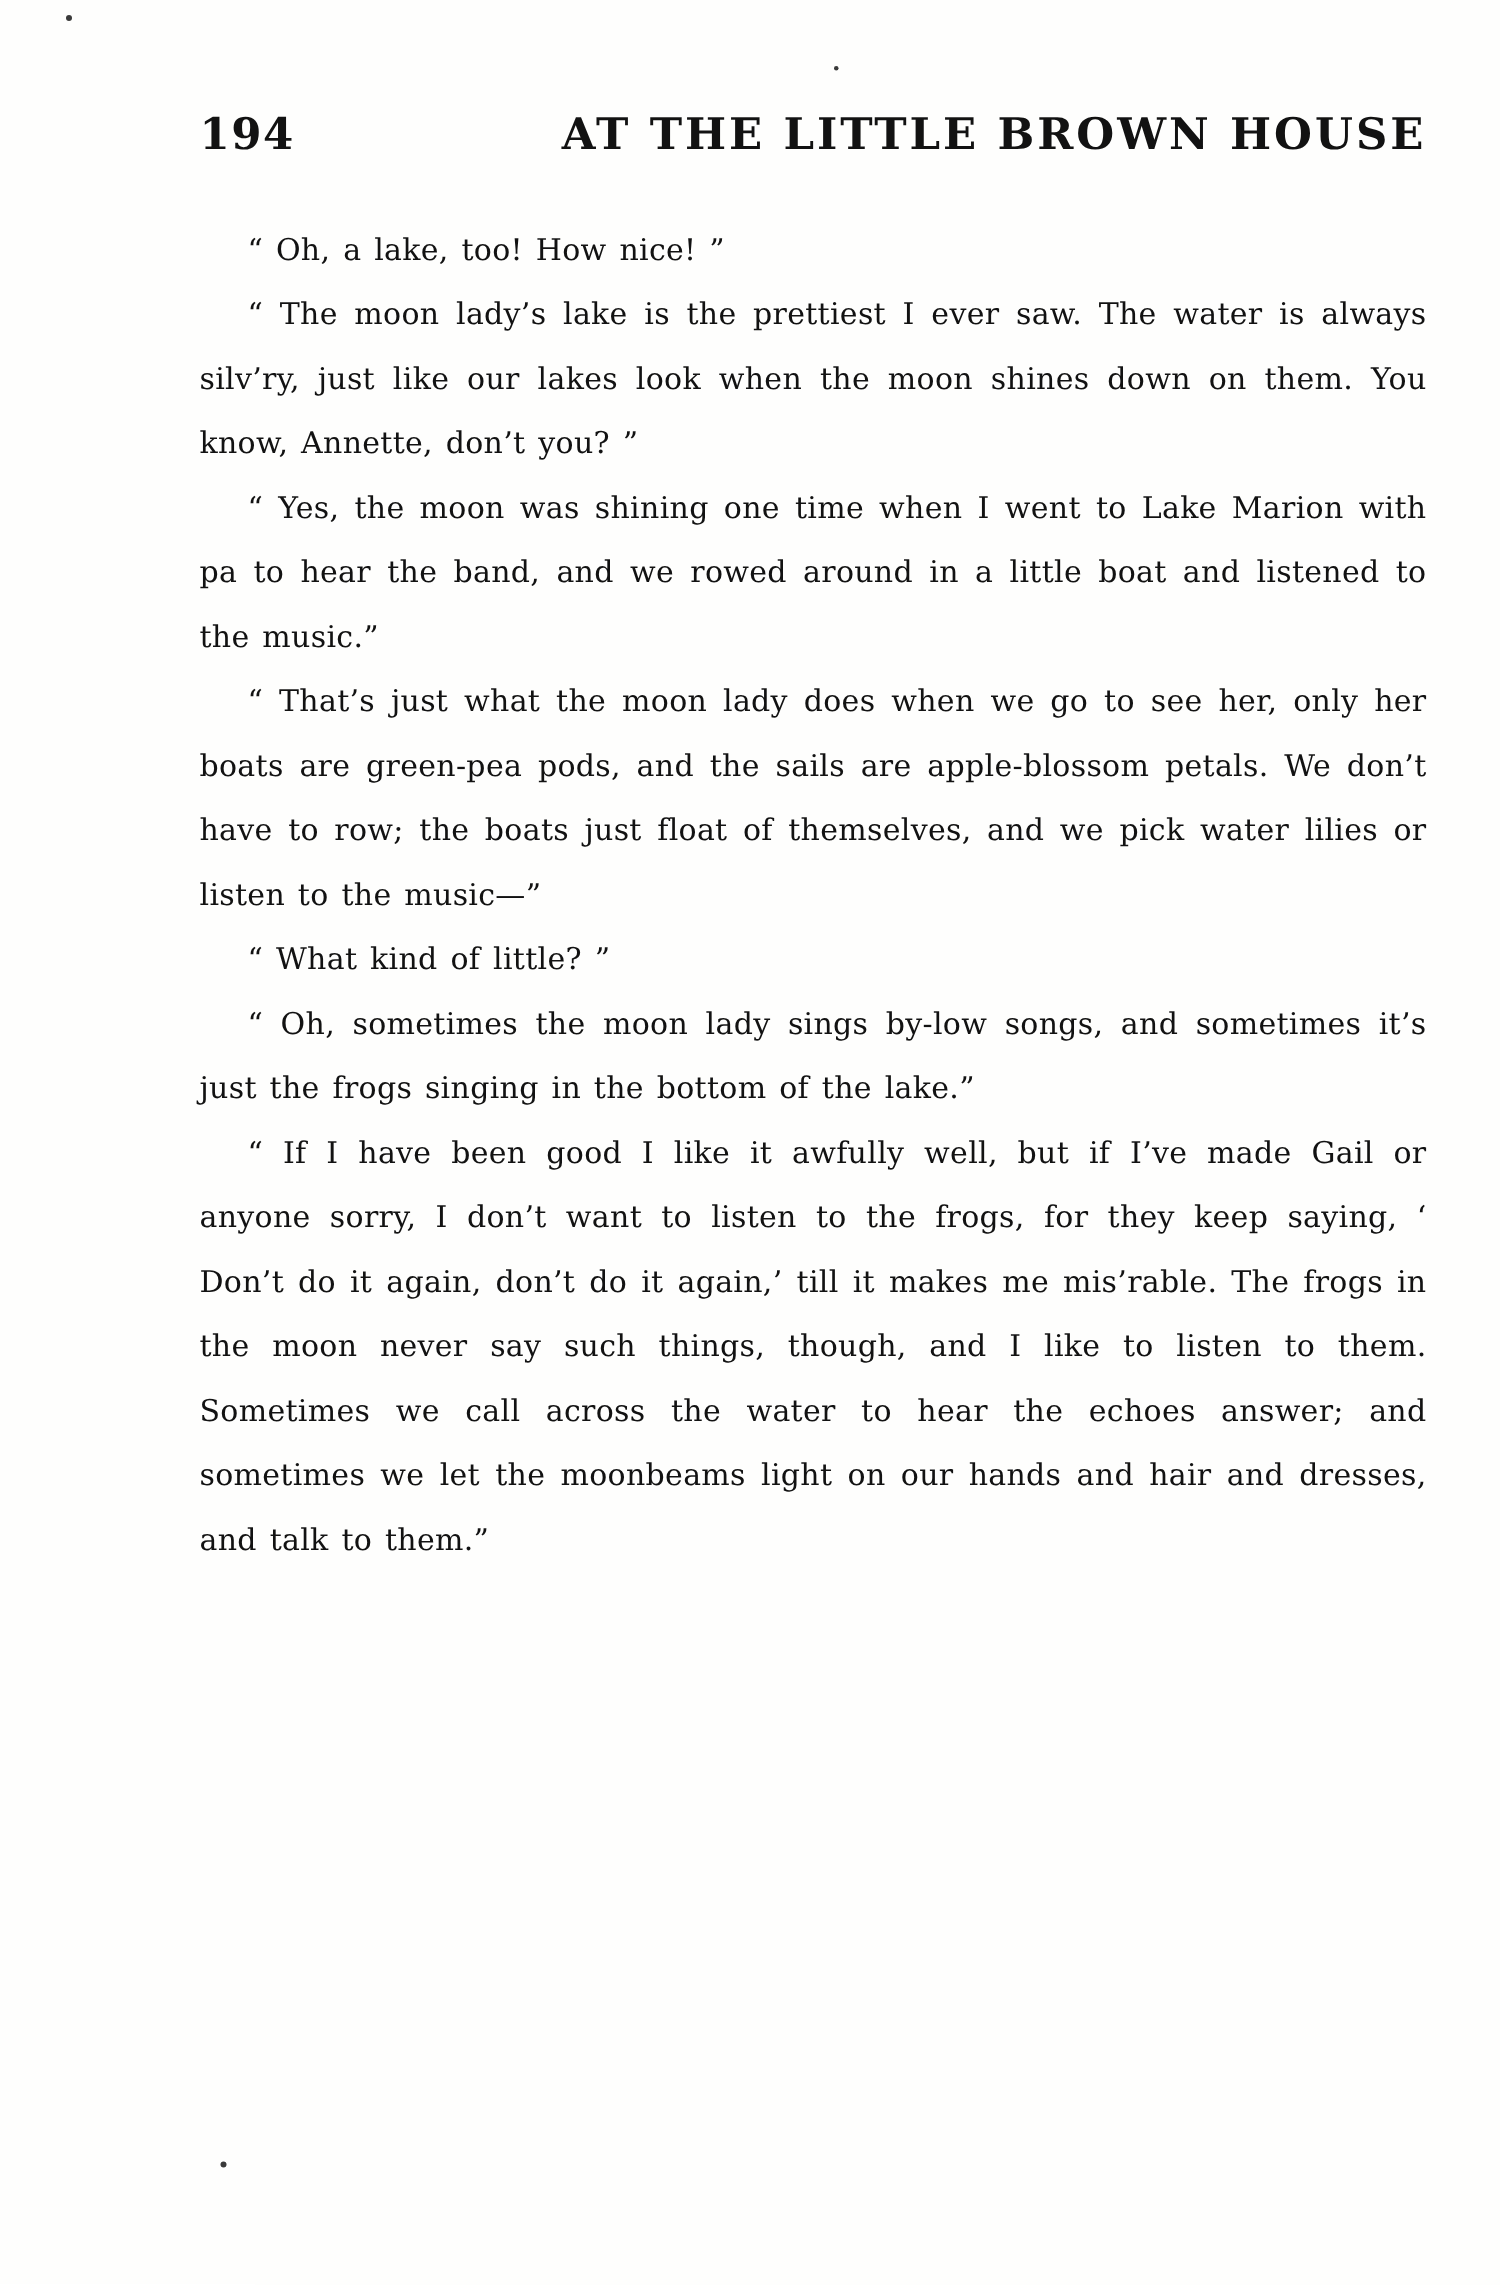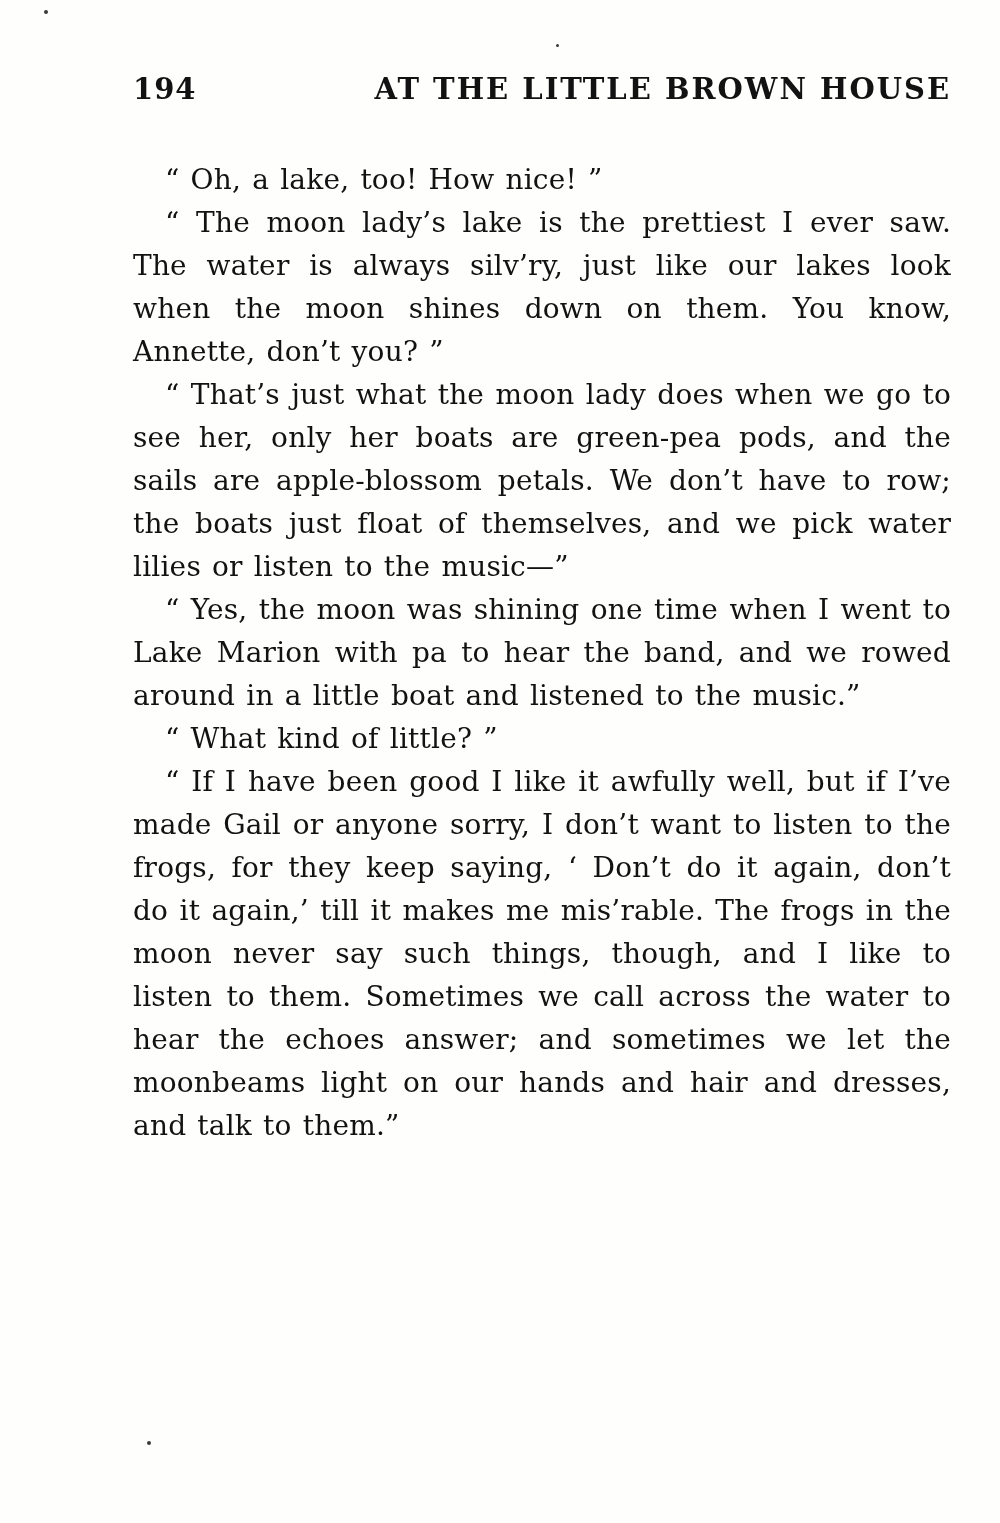--- a/index.html
+++ b/index.html
@@ -35,22 +35,22 @@
     position: absolute;
     left: 0;
     top: 0;
   }
   .header-title {
     display: block;
     text-align: right;
     letter-spacing: 2px;
   }
   .body-text {
-    margin-top: 40px;
-    font-size: 28px;
+    margin-top: 27px;
+    font-size: 20px;
     line-height: 43px;
     text-align: justify;
     font-weight: 500;
     letter-spacing: 0.2px;
     word-spacing: 2px;
   }
   .body-text p {
     margin: 0;
     padding: 0;
     text-indent: 32px;
@@ -76,20 +76,21 @@
   <div class="text-block">
 
     <div class="running-header">
       <span class="page-num">194</span>
       <span class="header-title">AT THE LITTLE BROWN HOUSE</span>
     </div>
 
     <div class="body-text">
       <p>“ Oh, a lake, too!  How nice! ”</p>
       <p>“ The moon lady’s lake is the prettiest I ever saw.  The water is always silv’ry, just like our lakes look when the moon shines down on them.  You know, Annette, don’t you? ”</p>
+      <p>“ Yes, the moon was shining one time when I went to Lake Marion with pa to hear the band, and we rowed around in a little boat and listened to the music.”</p>
       <p>“ That’s just what the moon lady does when we go to see her, only her boats are green-pea pods, and the sails are apple-blossom petals.  We don’t have to row; the boats just float of themselves, and we pick water lilies or listen to the music—”</p>
-      <p>“ Yes, the moon was shining one time when I went to Lake Marion with pa to hear the band, and we rowed around in a little boat and listened to the music.”</p>
       <p>“ What kind of little? ”</p>
+      <p>“ Oh, sometimes the moon lady sings by-low songs, and sometimes it’s just the frogs singing in the bottom of the lake.”</p>
       <p>“ If I have been good I like it awfully well, but if I’ve made Gail or anyone sorry, I don’t want to listen to the frogs, for they keep saying, ‘ Don’t do it again, don’t do it again,’ till it makes me mis’rable.  The frogs in the moon never say such things, though, and I like to listen to them.  Sometimes we call across the water to hear the echoes answer; and sometimes we let the moonbeams light on our hands and hair and dresses, and talk to them.”</p>
     </div>
 
   </div>
 </div>
 
 </body></html>

